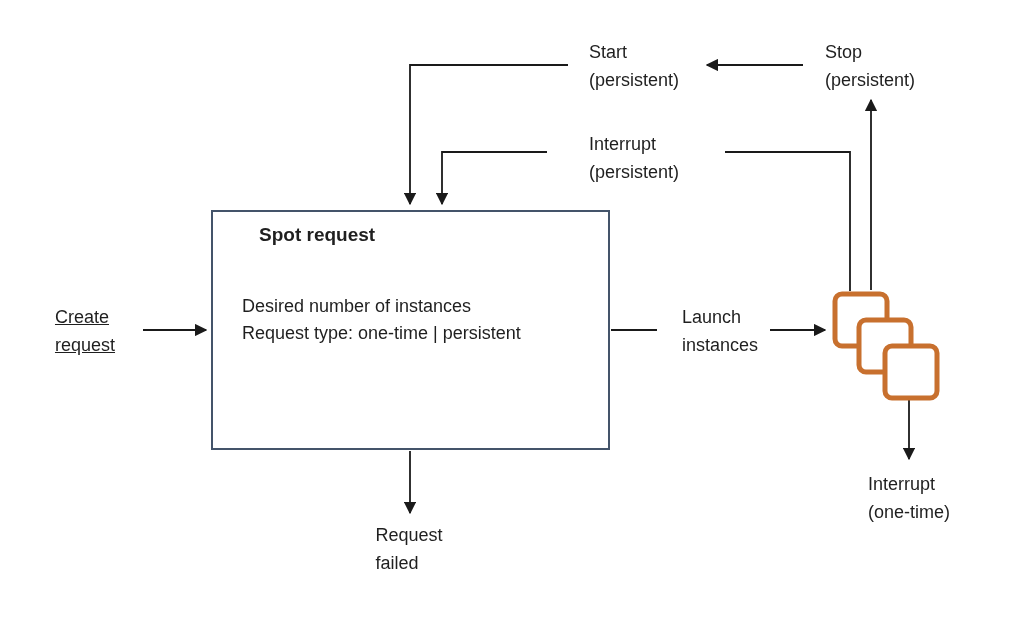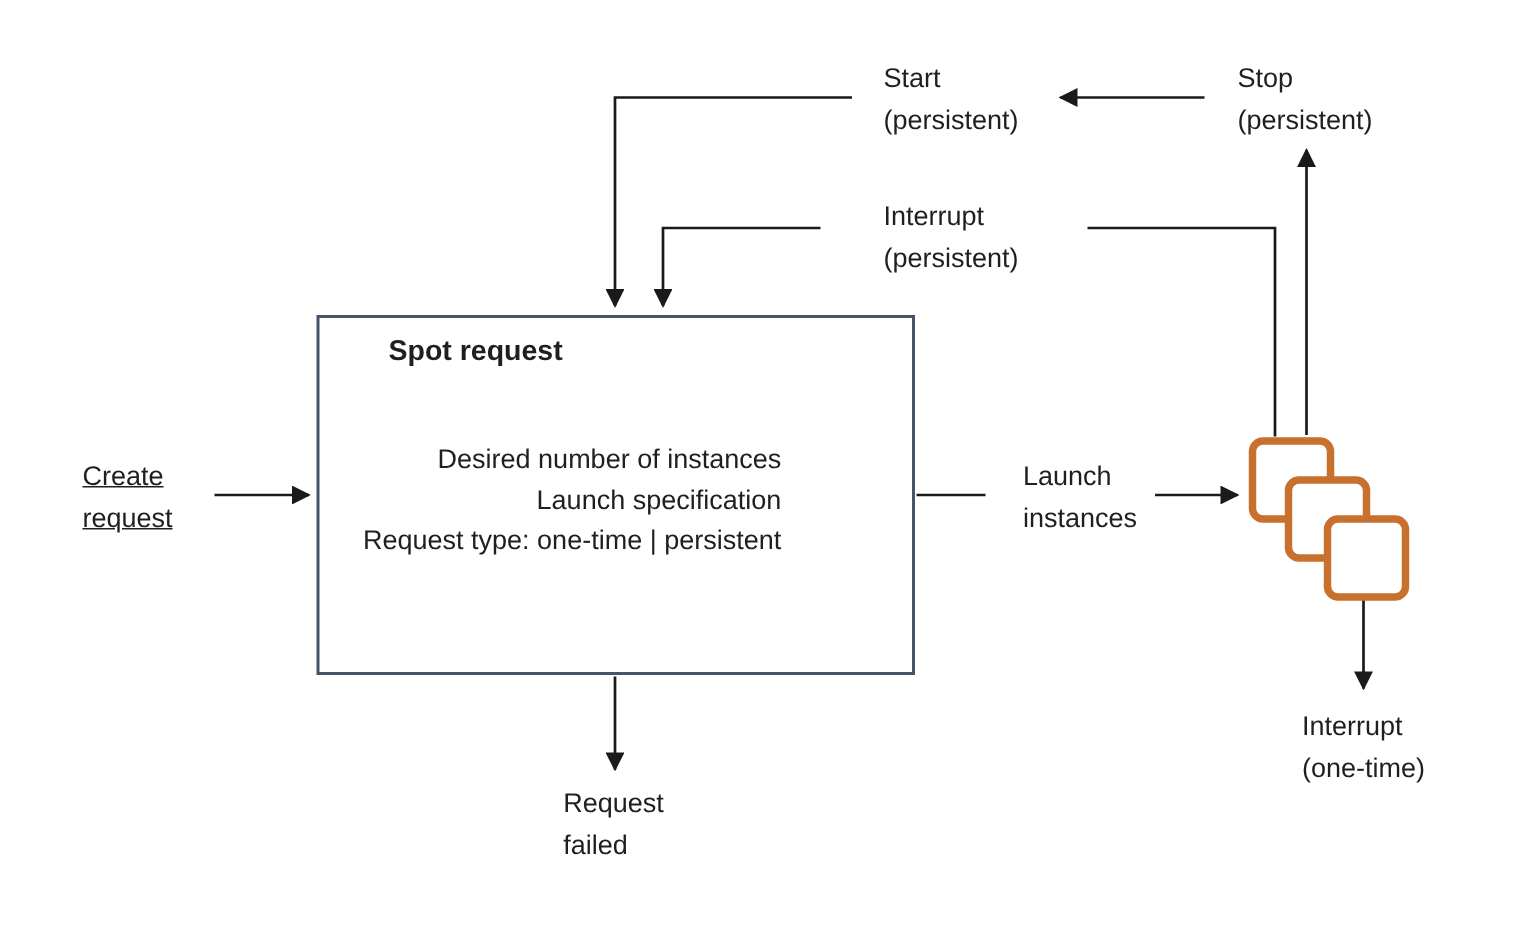--- a/index.html
+++ b/index.html
@@ -35,21 +35,21 @@
     border:2px solid var(--box-border);
     background:var(--bg);
     box-sizing:content-box;
   }
   .spot-box-title{
     position:absolute;left:29px;top:12px;
     font-size:19px;font-weight:bold;margin-left:17px;
   }
   .spot-box-body{
     position:absolute;left:29px;top:81px;
-    font-size:18px;line-height:27px;text-align:right;
+    font-size:18px;line-height:27px;
   }
   .instances-icon-svg{position:absolute;left:825px;top:284px;}
   .inst-square{fill:#ffffff;stroke:var(--instance-orange);stroke-width:5;}
 </style>
 </head>
 <body>
 
 <div class="canvas">
 
   <svg class="lines-layer" width="1021" height="617" viewBox="0 0 1021 617" xmlns="http://www.w3.org/2000/svg">
@@ -67,21 +67,20 @@
     <path class="flow" d="M547 152 L442 152 L442 204" marker-end="url(#ah)"></path>
     <path class="flow" d="M725 152 L850 152 L850 291"></path>
     <path class="flow" d="M410 451 L410 513" marker-end="url(#ah)"></path>
     <path class="flow" d="M909 397 L909 459" marker-end="url(#ah)"></path>
   </svg>
 
   <div class="spot-box">
     <div class="spot-box-title">Spot request</div>
     <div class="spot-box-body">
       <div>Desired number of instances</div>
-      <div>Launch specification</div>
       <div>Request type: one-time | persistent</div>
     </div>
   </div>
 
   <svg class="instances-icon-svg" width="120" height="120" viewBox="0 0 120 120" xmlns="http://www.w3.org/2000/svg">
     <rect class="inst-square" x="10" y="10" width="52" height="52" rx="7"></rect>
     <rect class="inst-square" x="34" y="36" width="52" height="52" rx="7"></rect>
     <rect class="inst-square" x="60" y="62" width="52" height="52" rx="7"></rect>
   </svg>
 

